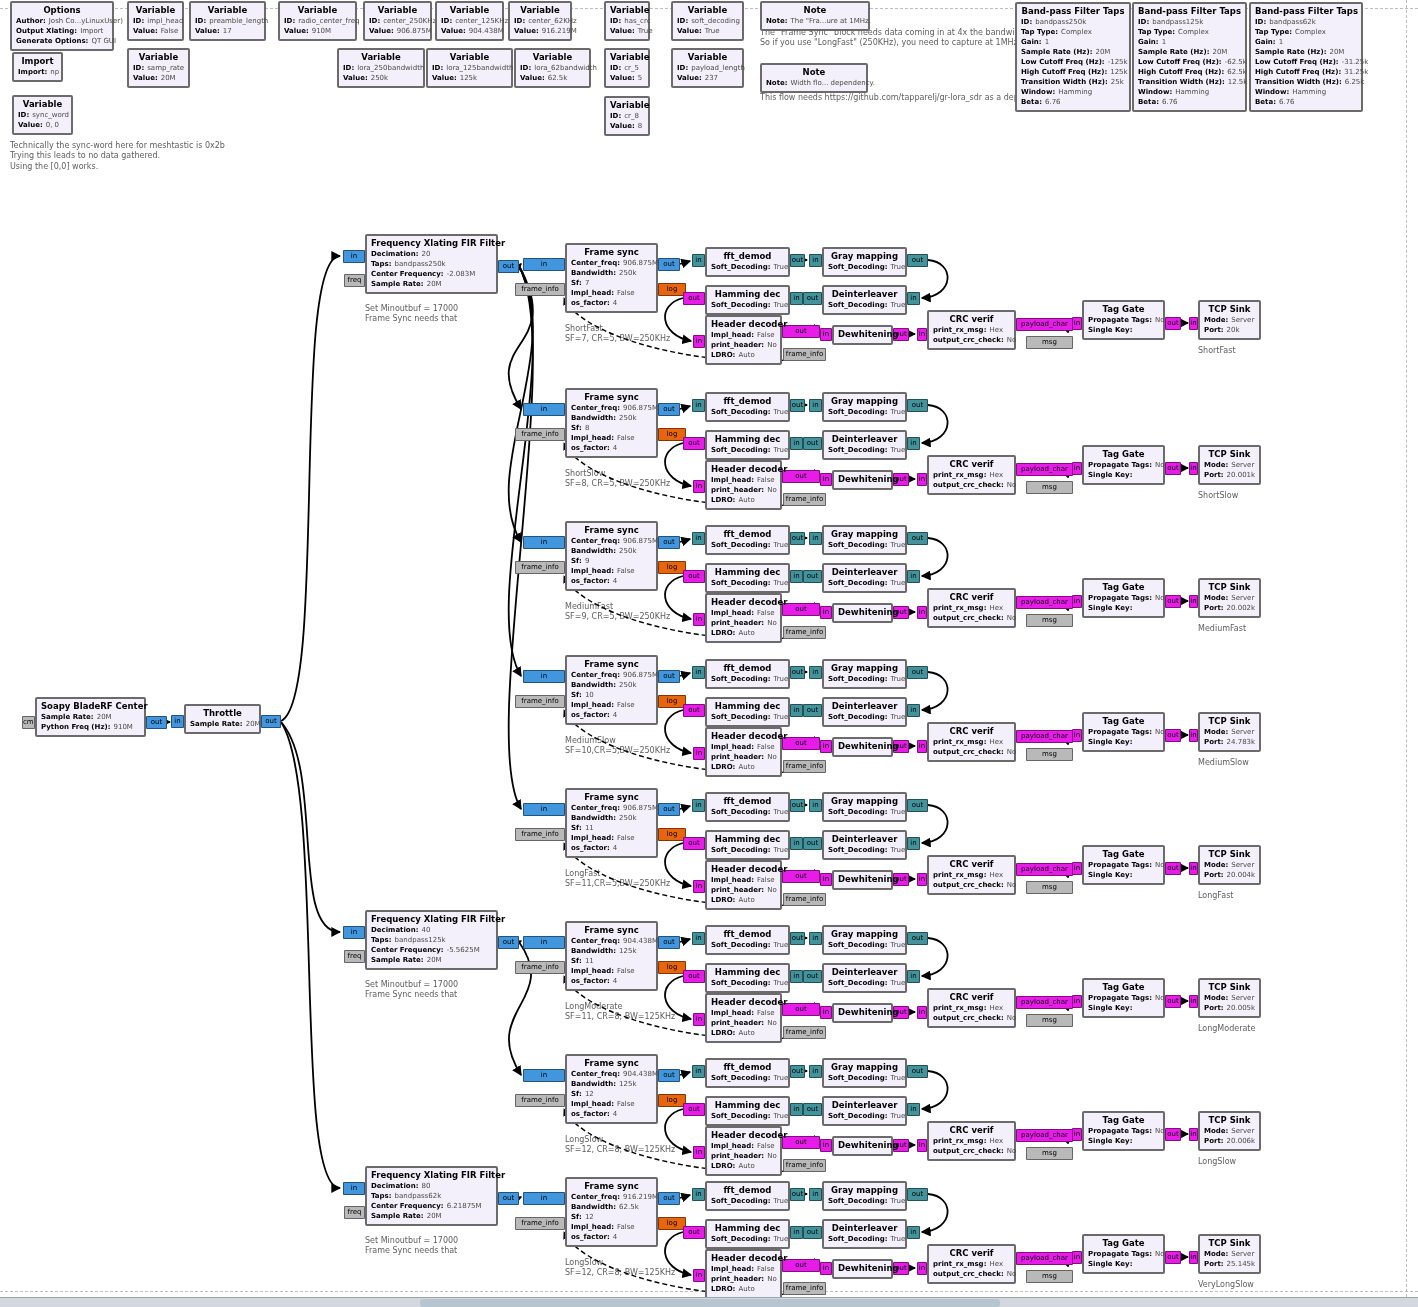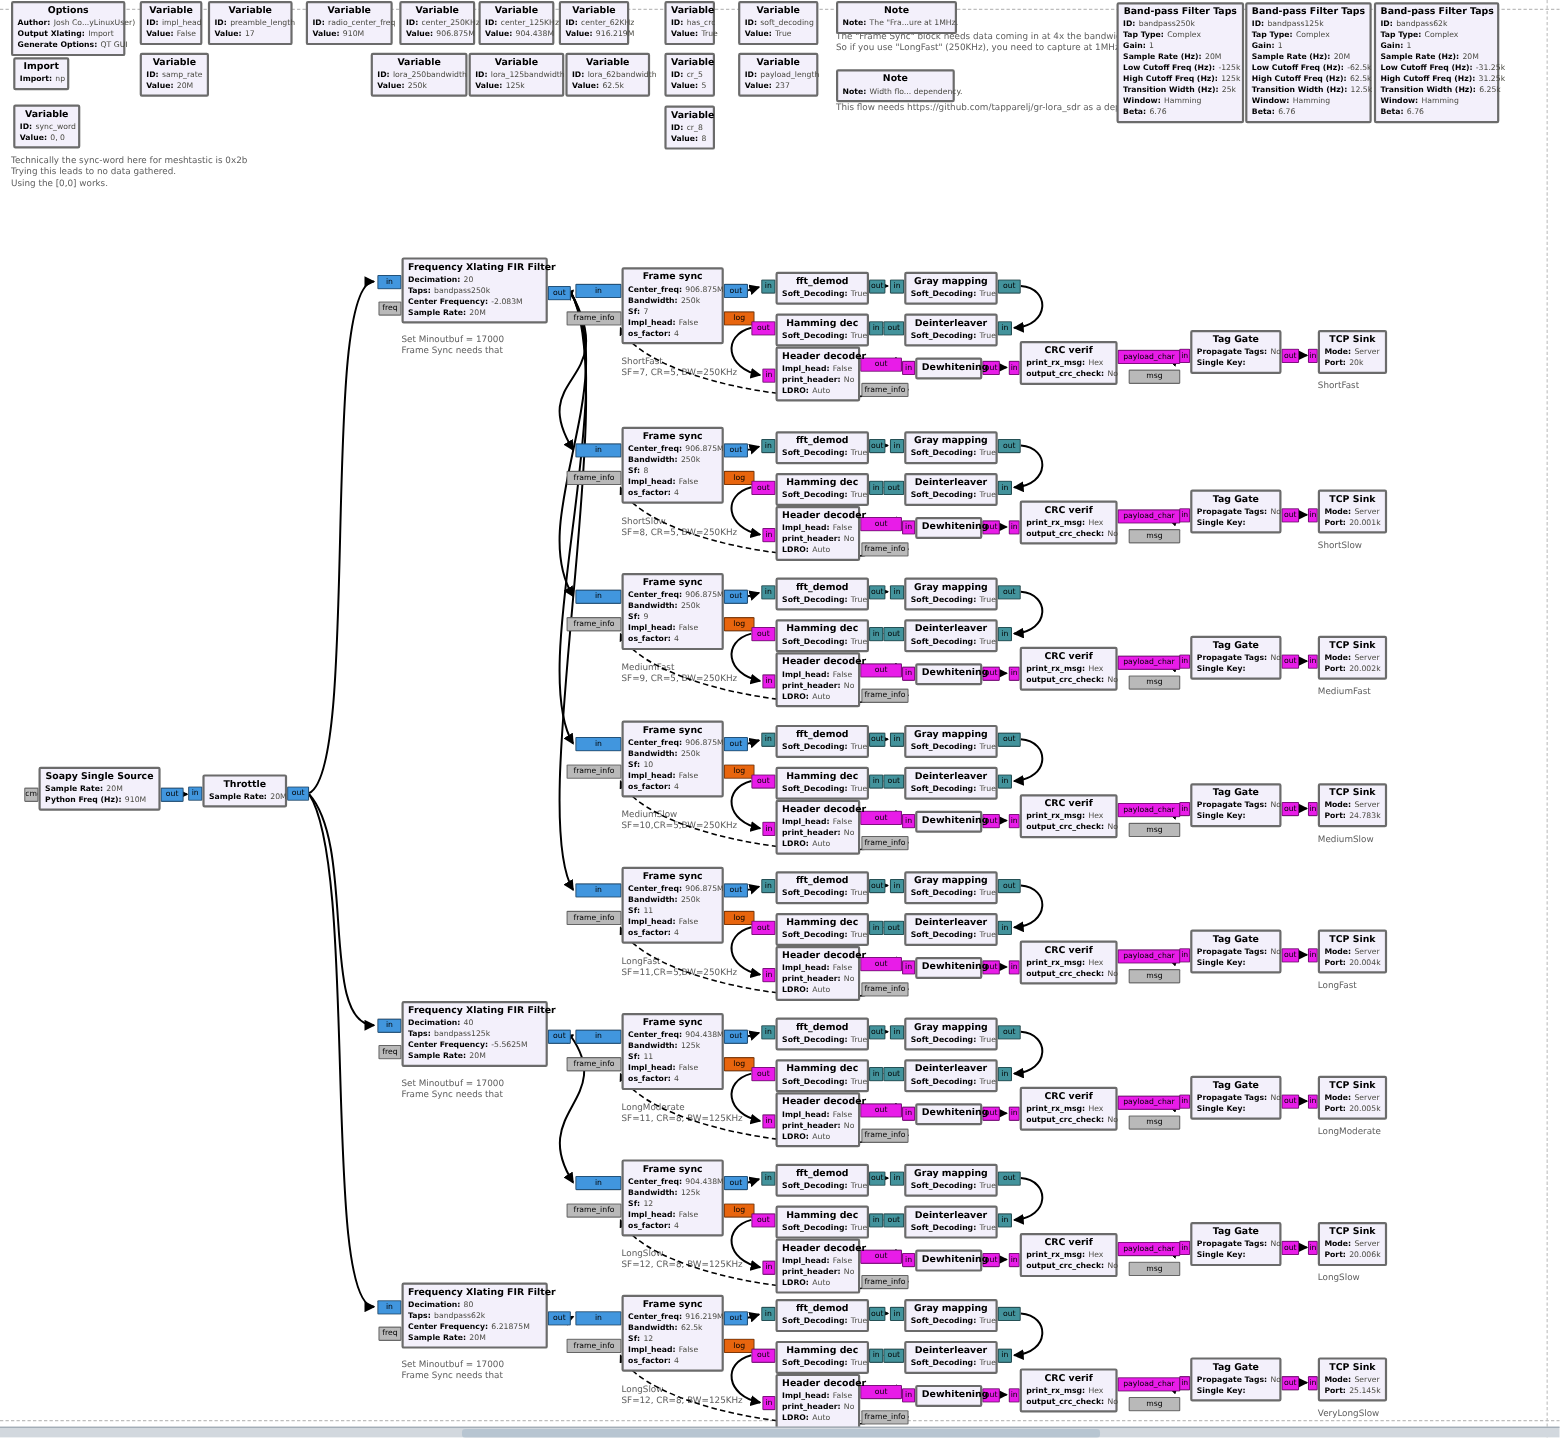--- a/index.html
+++ b/index.html
@@ -270,21 +270,21 @@
       <div class="blk-line"><span class="pl">ID:</span><span class="pv">cr_8</span></div>
       <div class="blk-line"><span class="pl">Value:</span><span class="pv">8</span></div>
     </div>
     <div class="comment" style="left: 760px; top: 28px;">The "Frame Sync" block needs data coming in at 4x the bandwidth
 So if you use "LongFast" (250KHz), you need to capture at 1MHz.</div>
     <div class="comment" style="left: 760px; top: 93px;">This flow needs https://github.com/tapparelj/gr-lora_sdr as a dependency.</div>
     <div class="comment" style="left: 10px; top: 141px;">Technically the sync-word here for meshtastic is 0x2b
 Trying this leads to no data gathered.
 Using the [0,0] works.</div>
     <div class="blk" style="left: 35px; top: 697px; width: 111px;">
-      <div class="blk-title">Soapy Single Source</div>
+      <div class="blk-title">Soapy BladeRF Center</div>
       <div class="blk-line"><span class="pl">Sample Rate:</span><span class="pv">20M</span></div>
       <div class="blk-line"><span class="pl">Python Freq (Hz):</span><span class="pv">910M</span></div>
     </div>
     <div class="blk" style="left: 184px; top: 704px; width: 77px;">
       <div class="blk-title">Throttle</div>
       <div class="blk-line"><span class="pl">Sample Rate:</span><span class="pv">20M</span></div>
     </div>
     <div class="port p-gray" style="left: 22px; top: 716px; width: 13px;">cmd</div>
     <div class="port p-blue" style="left: 146px; top: 716px; width: 21px;">out</div>
     <div class="port p-blue" style="left: 171px; top: 715px; width: 13px;">in</div>

